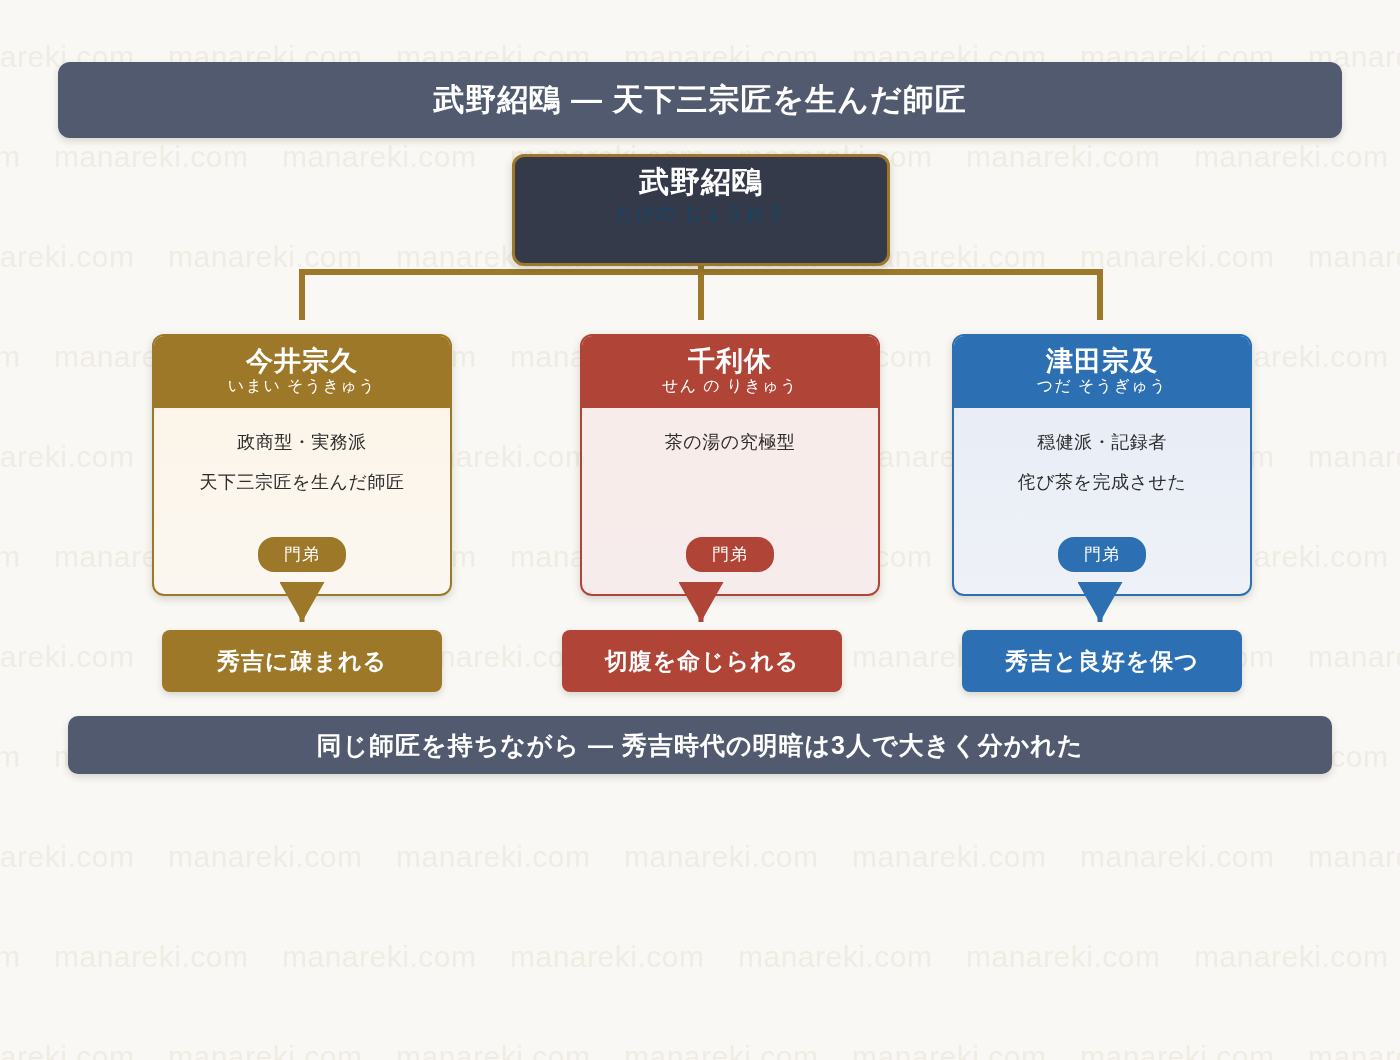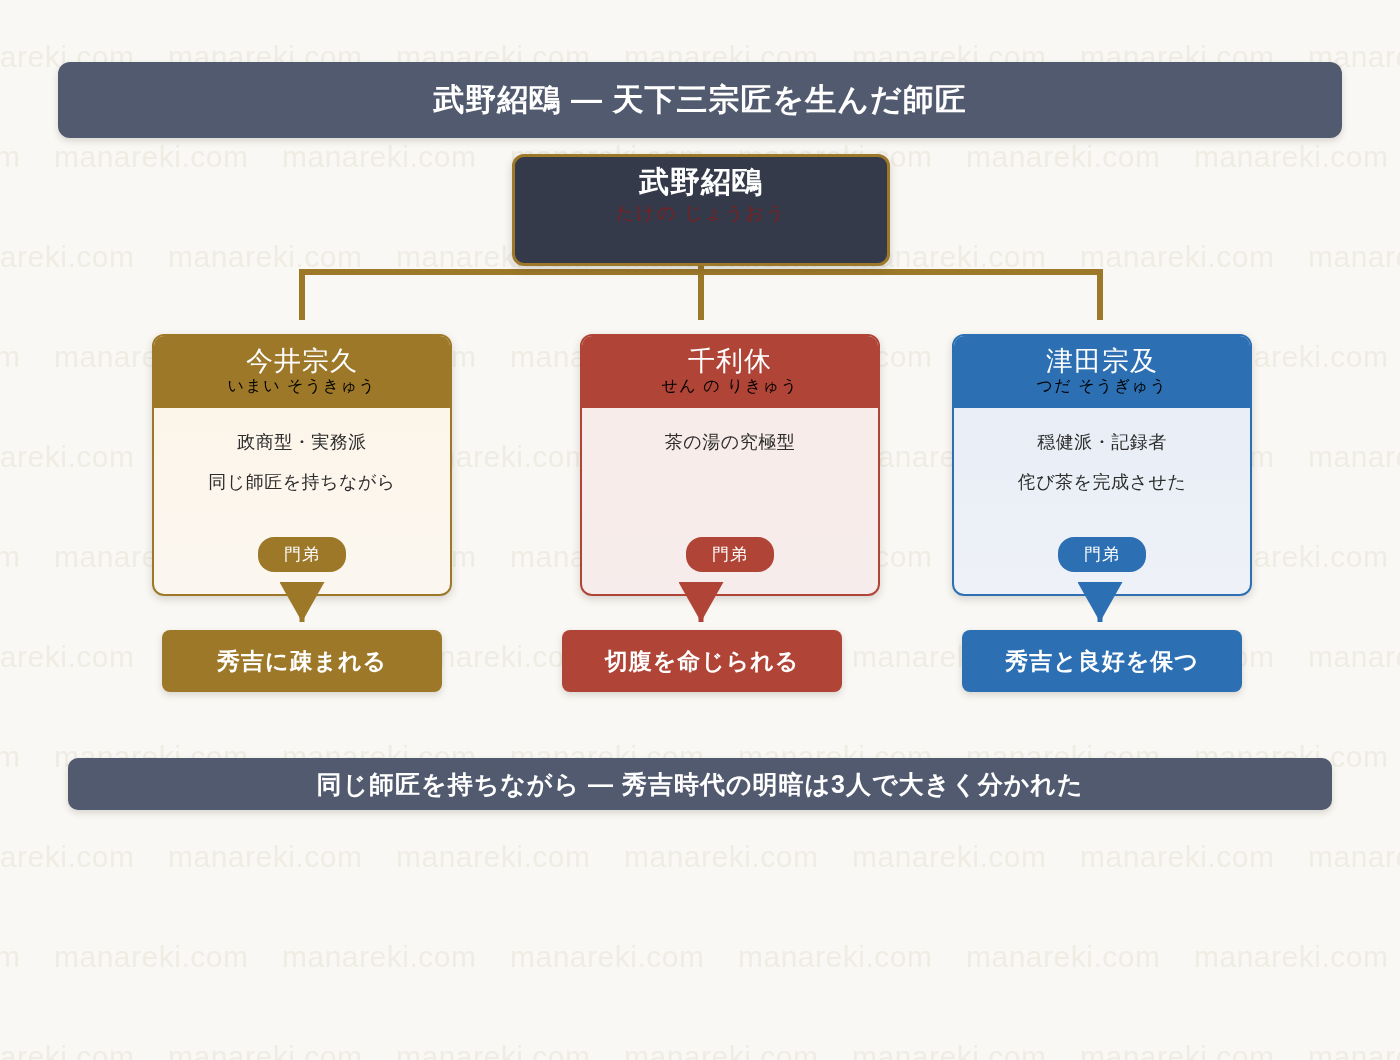--- a/index.html
+++ b/index.html
@@ -86,21 +86,21 @@
     z-index: 3;
   }
   #root-inner .rname {
     color: #ffffff;
     font-size: 30px;
     font-weight: bold;
     line-height: 1.05;
     letter-spacing: 1px;
   }
   #root-inner .rkana {
-    color: #7f1d1d;
+    color: #0c4a6e;
     font-size: 18px;
     margin-top: 3px;
     letter-spacing: 2px;
   }
   #root-inner .rdesc {
     color: #cf9f43;
     font-size: 20px;
     margin-top: 3px;
     letter-spacing: 0.5px;
     white-space: nowrap;
@@ -132,29 +132,30 @@
     justify-content: center;
     border-radius: 8px 8px 0 0;
   }
   .card.c1 .card-head { background: #9c7828; }
   .card.c2 .card-head { background: #b04436; }
   .card.c3 .card-head { background: #2c70b3; }
 
   .card-head .cname {
     color: #ffffff;
     font-size: 27px;
-    font-weight: normal;
+    font-weight: bold;
     line-height: 1.05;
     letter-spacing: 1px;
   }
   .card-head .ckana {
-    color: #000000;
+    color: #ffffff;
     font-size: 16px;
     margin-top: 1px;
     letter-spacing: 1.5px;
+    font-family: Liberation Serif, serif;
   }
 
   .card-body {
     padding-top: 22px;
     display: flex;
     flex-direction: column;
     align-items: center;
     gap: 16px;
   }
   .card-body .line {
@@ -201,23 +202,23 @@
     letter-spacing: 1px;
   }
   .outcome.o1 { left: 162px; background: #9c7828; }
   .outcome.o2 { left: 562px; background: #b04436; }
   .outcome.o3 { left: 962px; background: #2c70b3; }
 
   
   #footer-bar {
     position: absolute;
     left: 68px;
-    top: 758px;
+    top: 716px;
     width: 1264px;
-    height: 52px;
+    height: 58px;
     background: #515a6e;
     border-radius: 10px;
     display: flex;
     align-items: center;
     justify-content: center;
     box-shadow: 0 3px 7px rgba(60,55,45,0.18);
   }
   #footer-bar .txt {
     color: #ffffff;
     font-size: 25px;
@@ -331,21 +332,21 @@
     <span class="rkana">たけの じょうおう</span>
   </div>
 
   <div class="card c1">
     <div class="card-head">
       <span class="cname">今井宗久</span>
       <span class="ckana">いまい そうきゅう</span>
     </div>
     <div class="card-body">
       <span class="line">政商型・実務派</span>
-      <span class="line">同じ師匠を持ちながら</span>
+      <span class="line">天下三宗匠を生んだ師匠</span>
     </div>
     <div class="badge">門弟</div>
   </div>
 
   <div class="card c2">
     <div class="card-head">
       <span class="cname">千利休</span>
       <span class="ckana">せん の りきゅう</span>
     </div>
     <div class="card-body">

